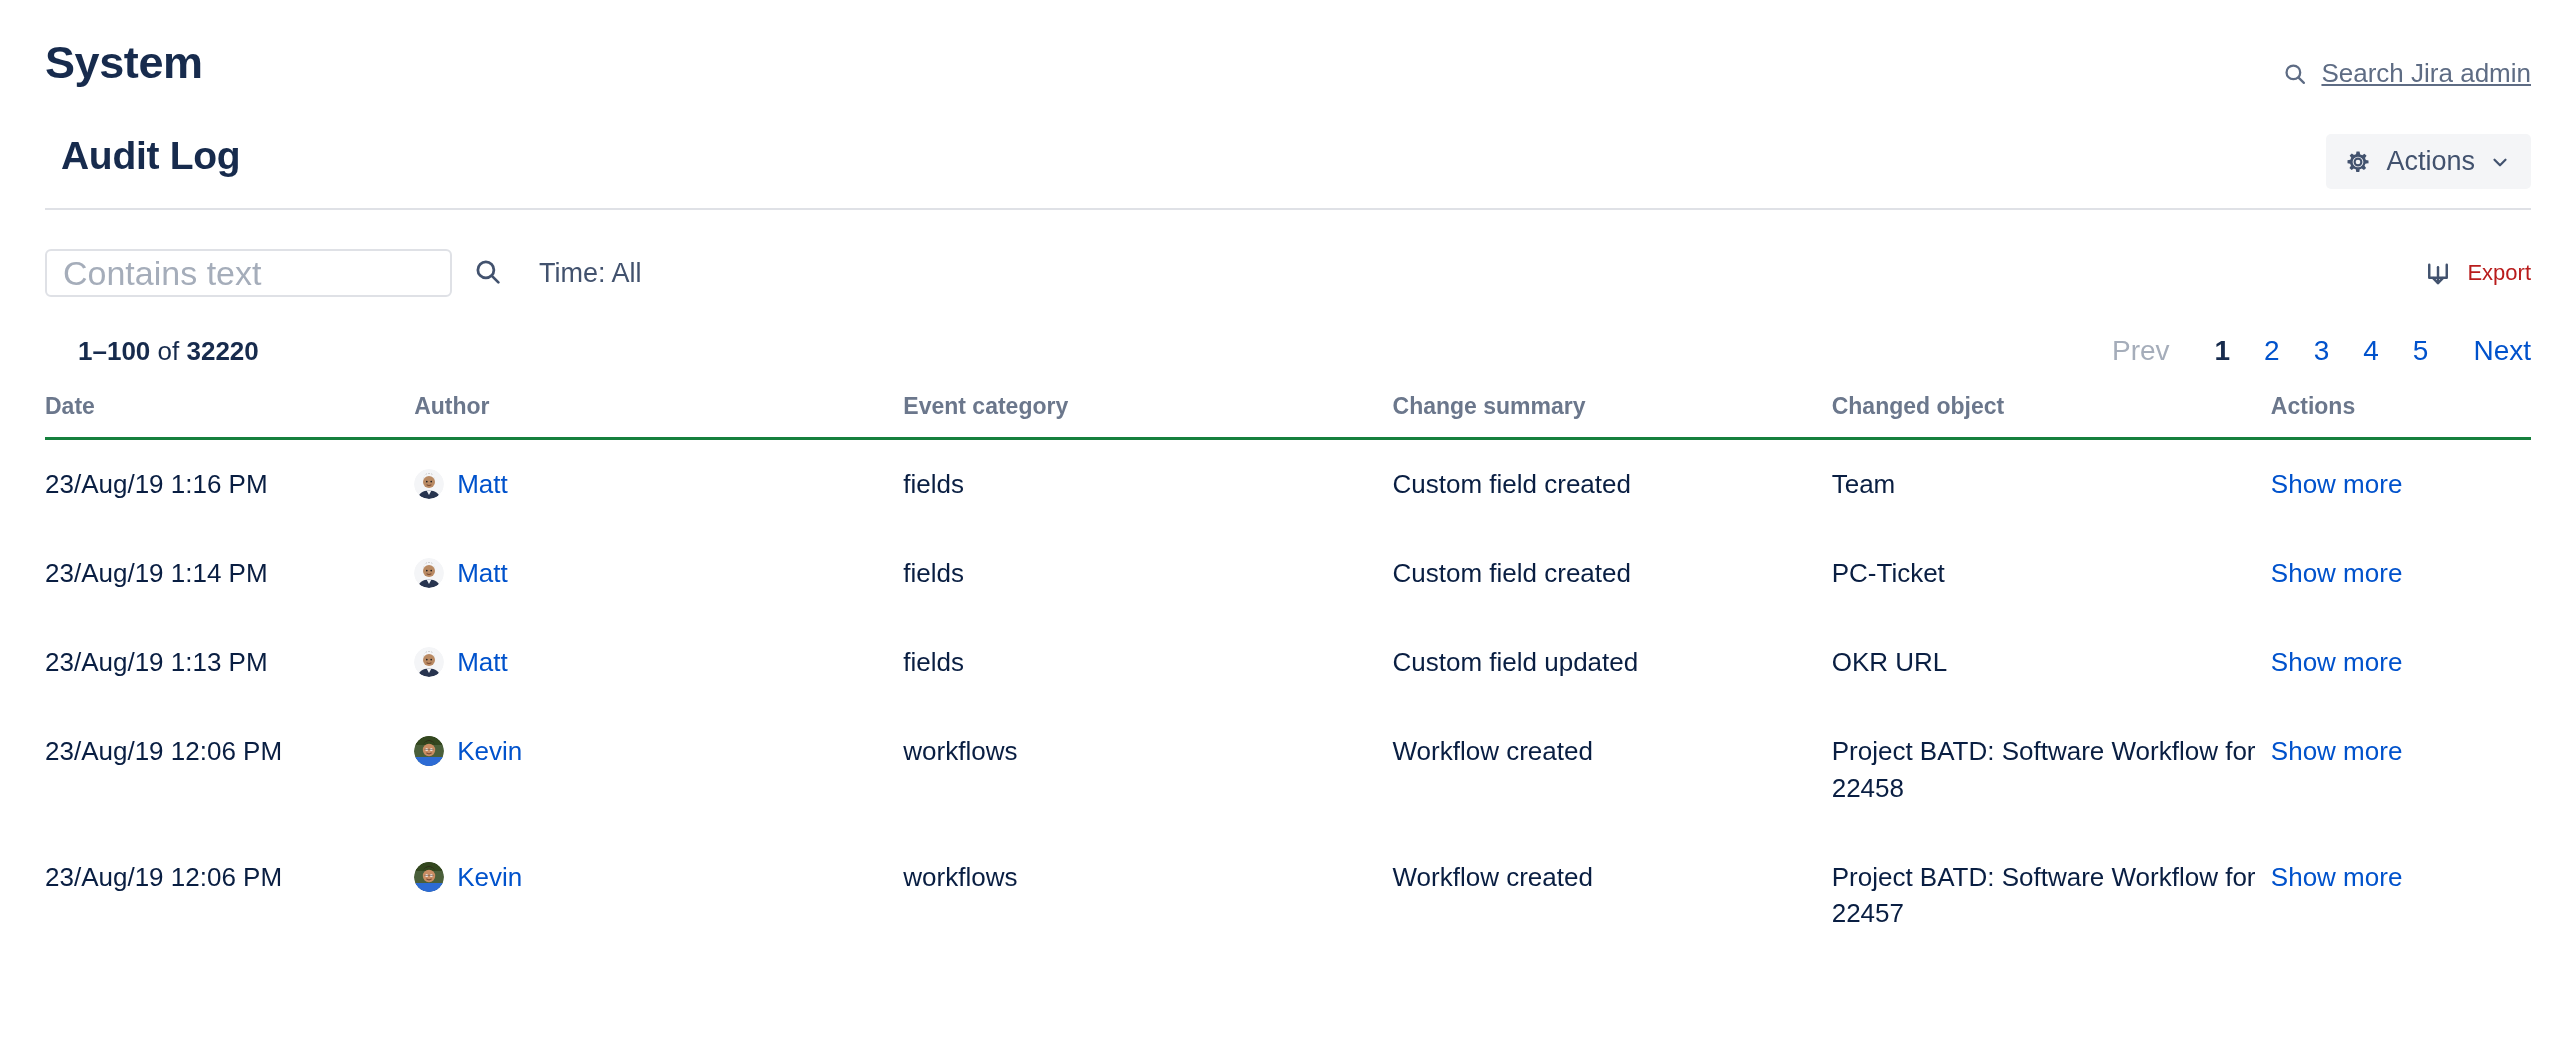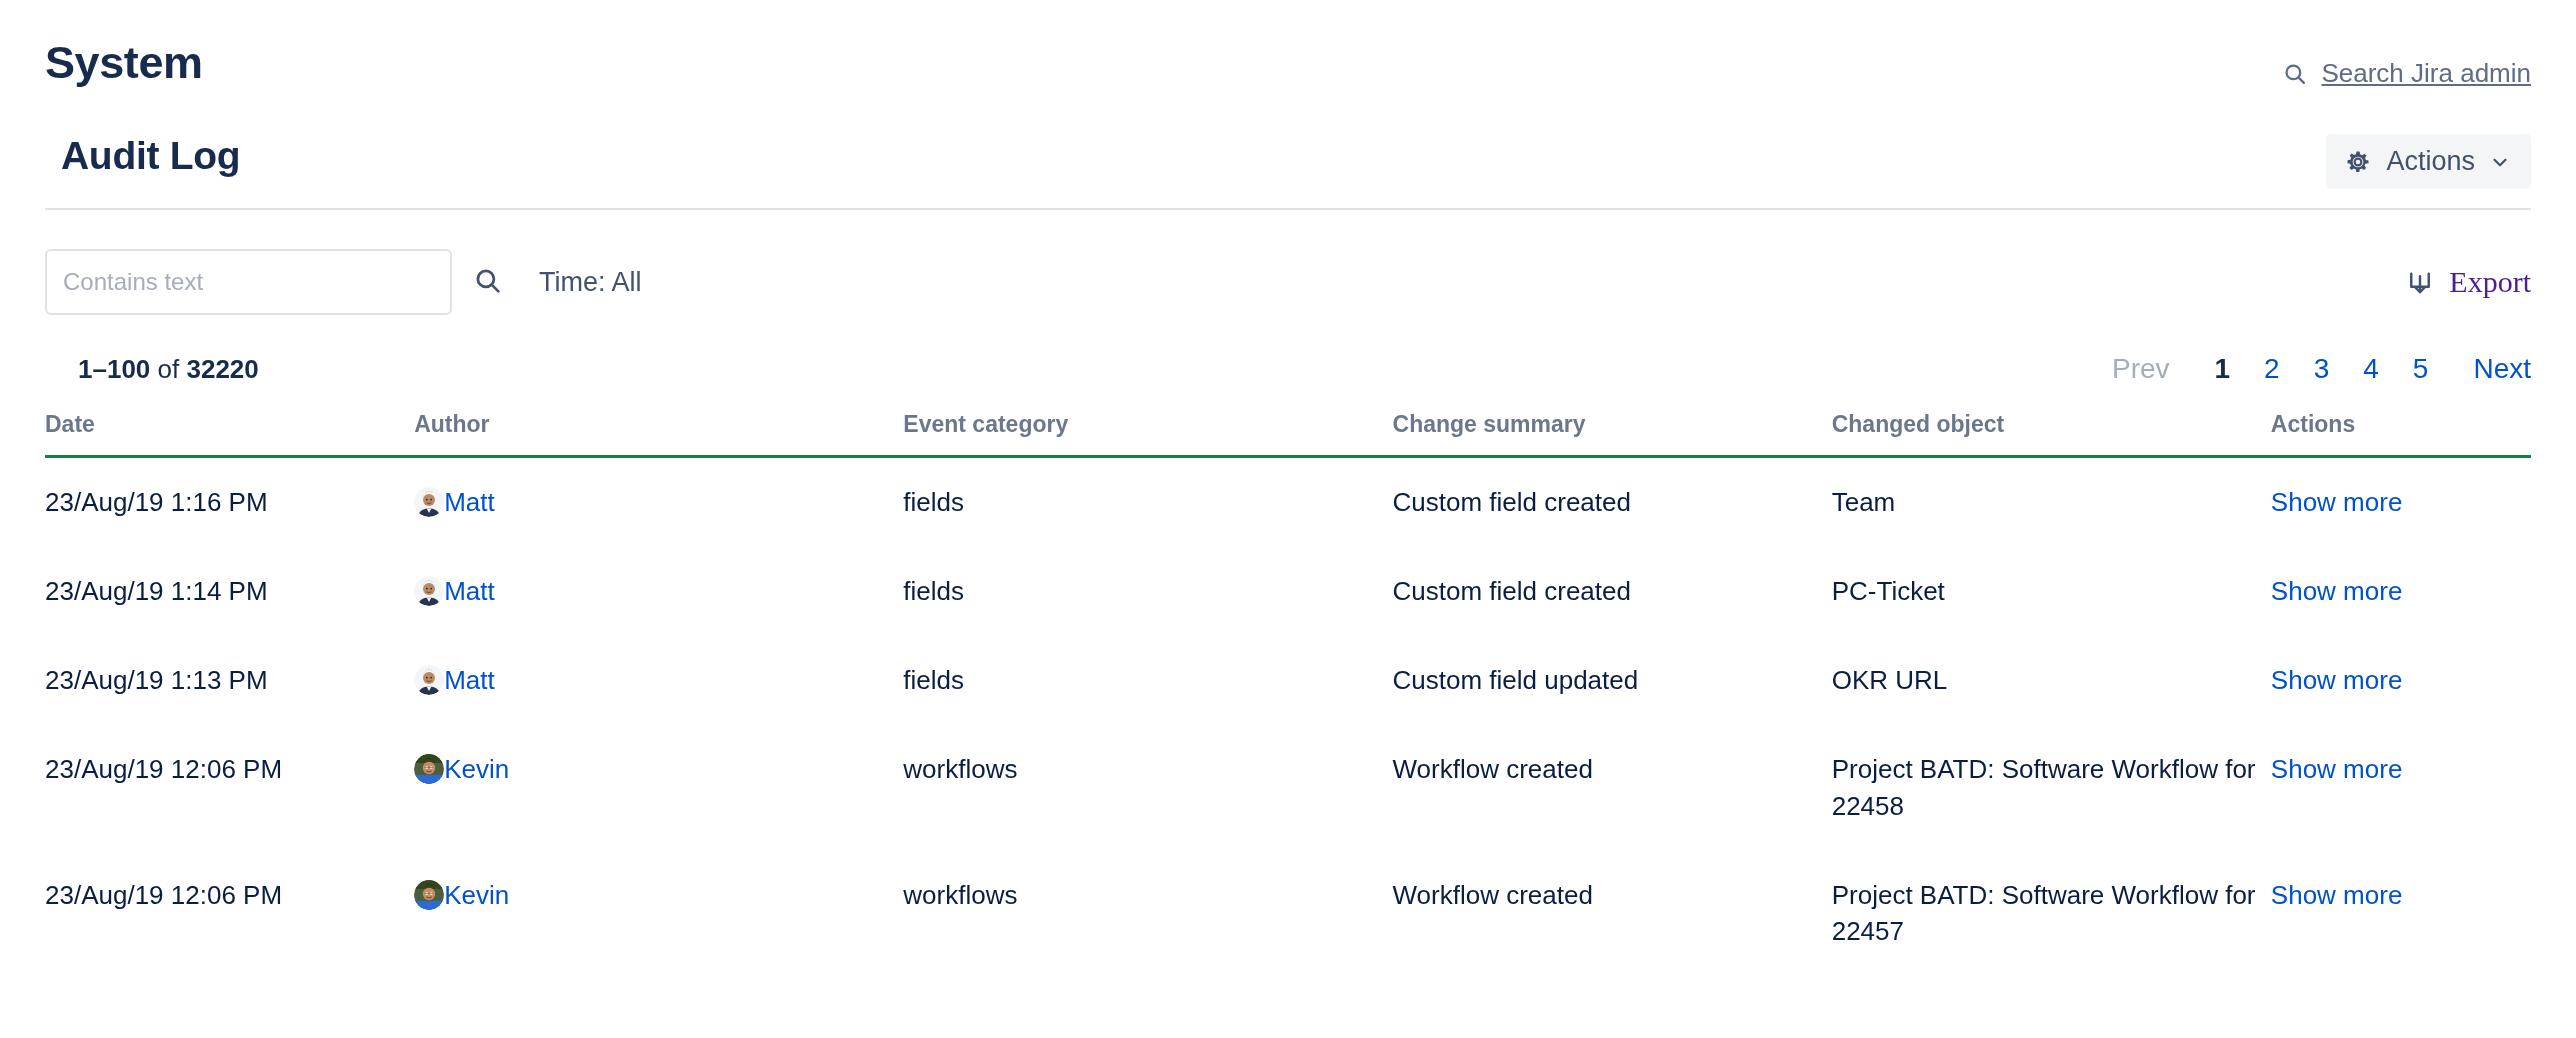--- a/index.html
+++ b/index.html
@@ -96,28 +96,28 @@
     align-items: center;
     justify-content: space-between;
     margin-top: 39px;
   }
   .filter-left {
     display: flex;
     align-items: center;
   }
   .text-filter {
     width: 407px;
-    height: 66px;
+    height: 48px;
     box-sizing: border-box;
     border: 2px solid #DFE1E6;
     border-radius: 6px;
     background: #ffffff;
     padding: 0 16px;
     font-family: inherit;
-    font-size: 24px;
+    font-size: 34px;
     color: #14532d;
     outline: none;
   }
   .text-filter::placeholder { color: #A5ADBA; }
   .search-submit {
     background: none;
     border: none;
     padding: 0;
     margin-left: 21px;
     cursor: pointer;
@@ -131,23 +131,23 @@
     cursor: pointer;
     white-space: nowrap;
   }
   .export-btn {
     display: inline-flex;
     align-items: center;
     gap: 15px;
     background: none;
     border: none;
     padding: 0;
-    font-family: Liberation Serif, serif;
-    font-size: 30px;
-    color: #4c1d95;
+    font-family: Liberation Sans, sans-serif;
+    font-size: 22px;
+    color: #b91c1c;
     cursor: pointer;
     white-space: nowrap;
   }
   .export-btn svg { display: block; }
 
   
   .results-row {
     display: flex;
     align-items: center;
     justify-content: space-between;
@@ -203,20 +203,21 @@
   .col-date       { width: 369px; }
   .col-author     { width: 489px; }
   .col-category   { width: 489px; }
   .col-summary    { width: 439px; }
   .col-object     { width: 439px; }
   .col-actions    { width: 260px; }
 
   .author-cell {
     display: flex;
     align-items: center;
+    gap: 13px;
   }
   .avatar {
     width: 30px;
     height: 30px;
     border-radius: 50%;
     flex: 0 0 auto;
     overflow: hidden;
     position: relative;
   }
   .avatar svg { display: block; width: 30px; height: 30px; }

